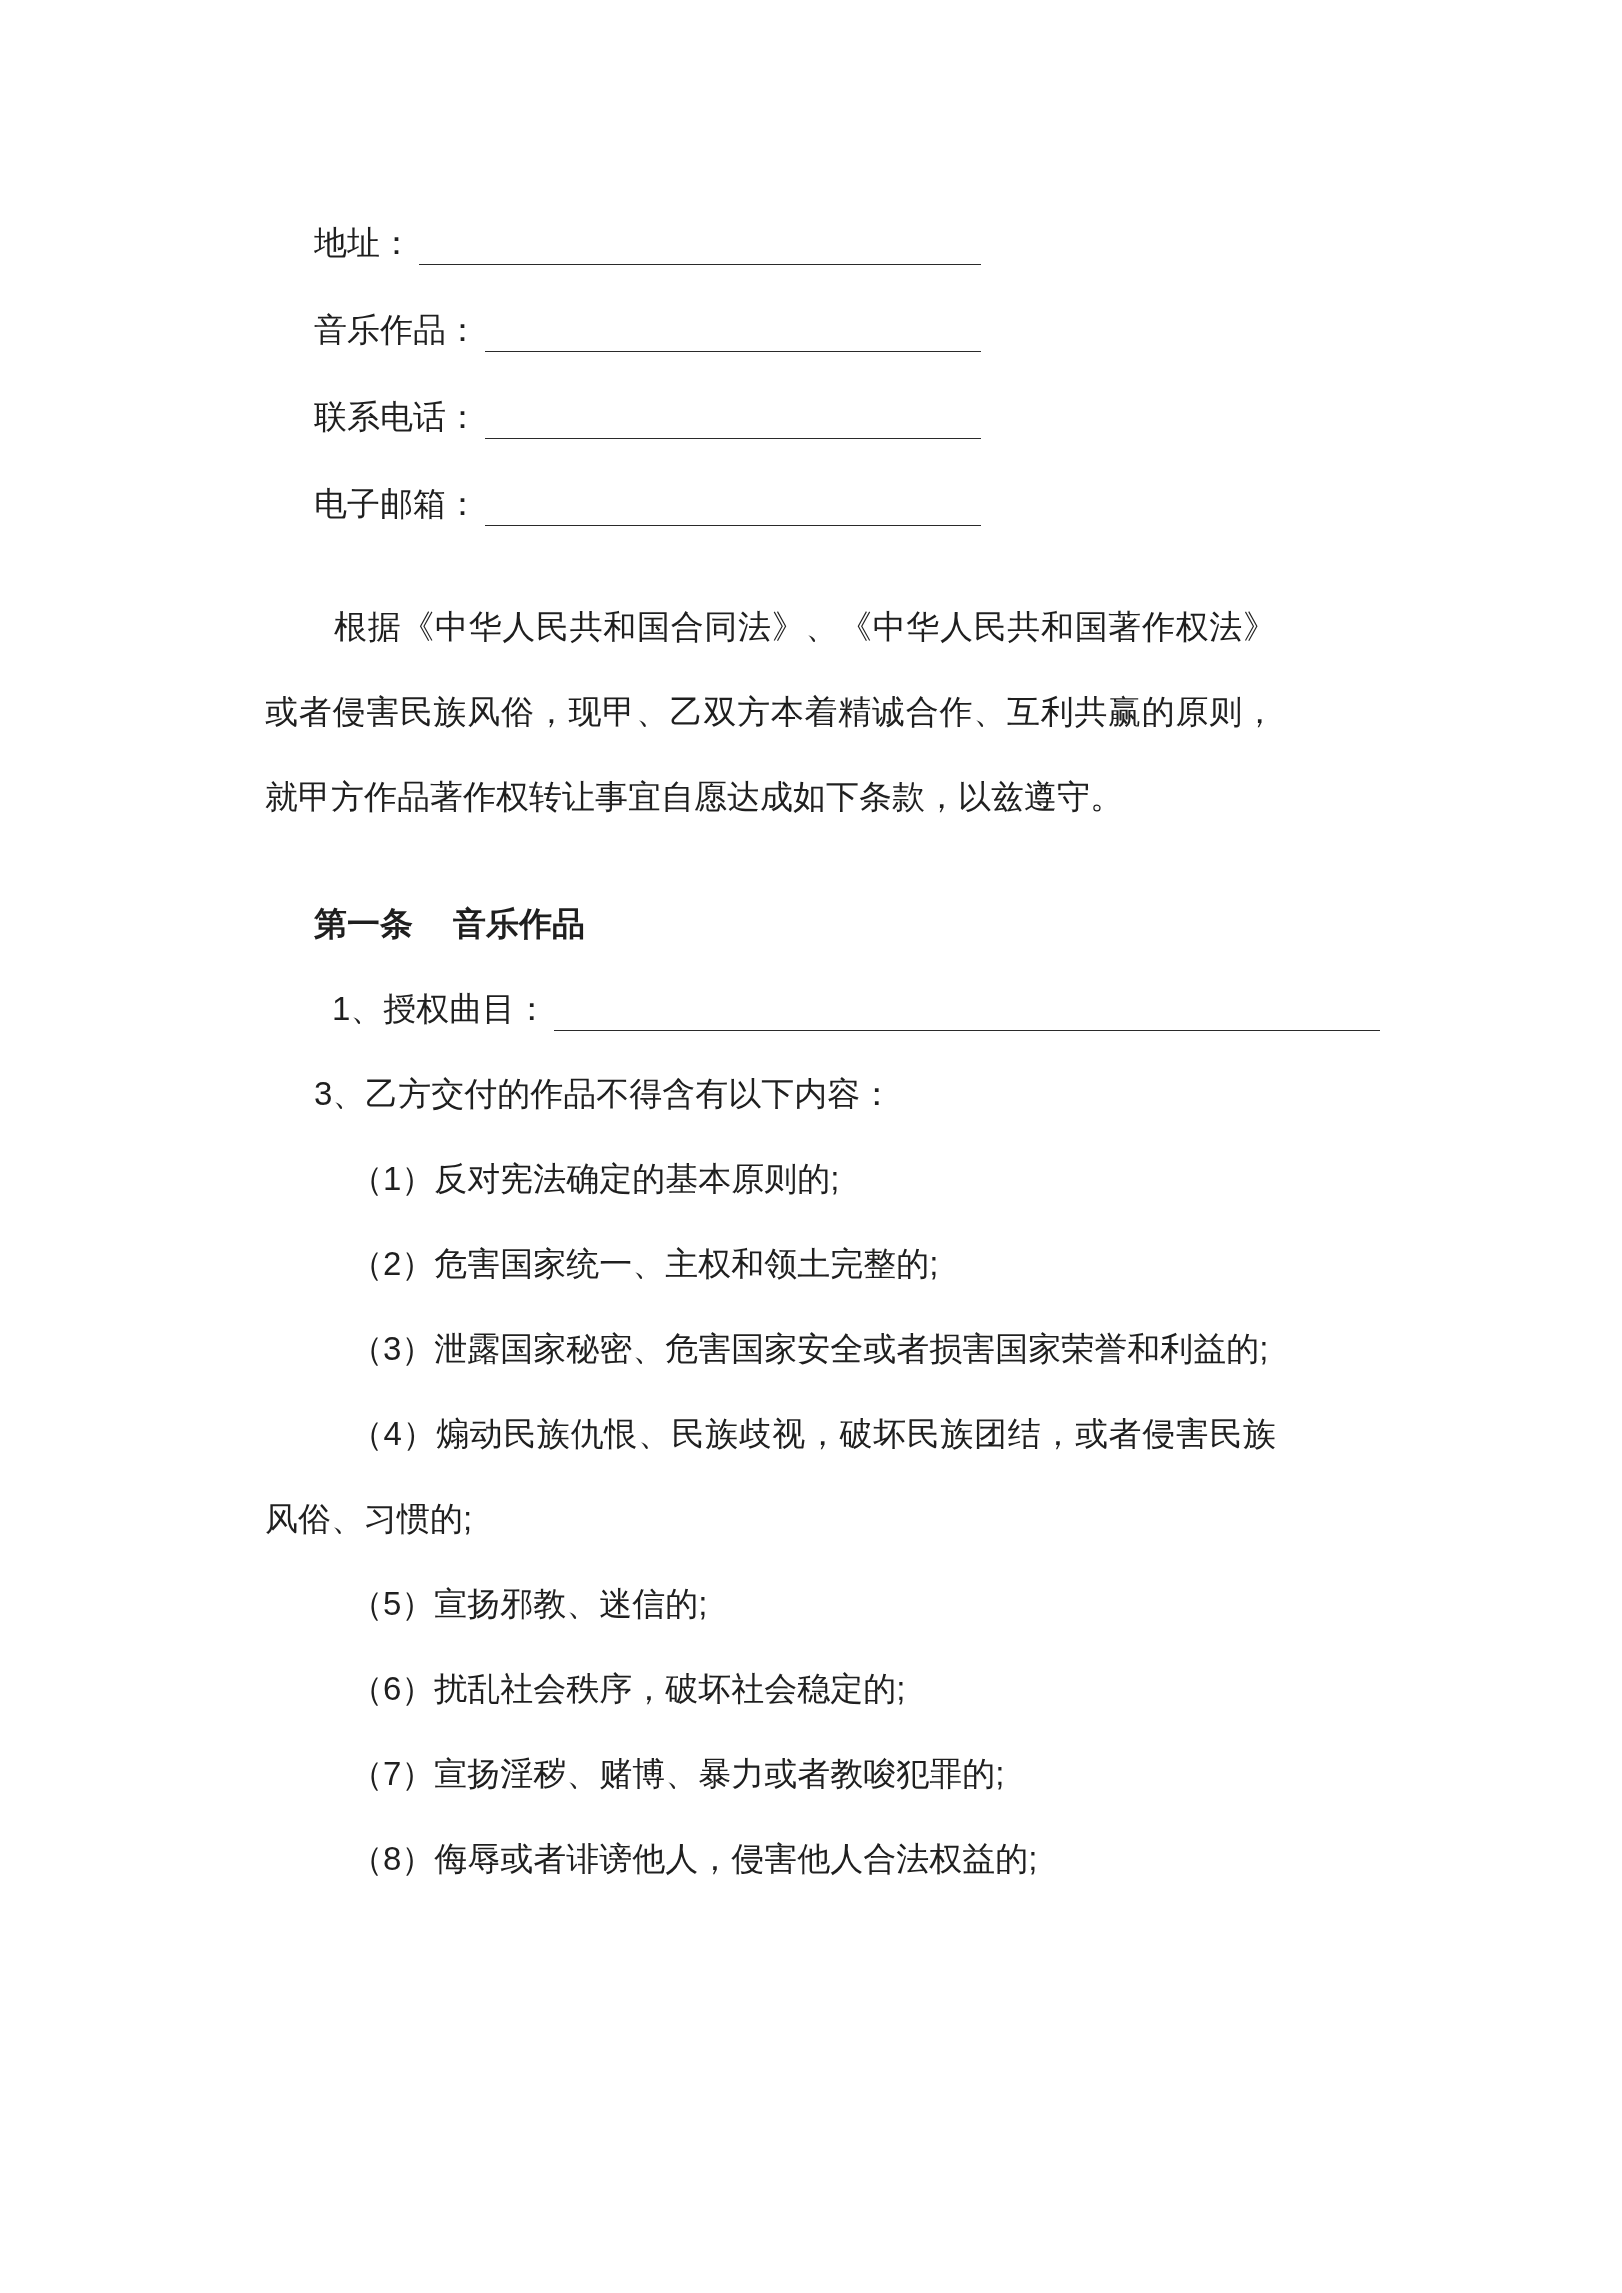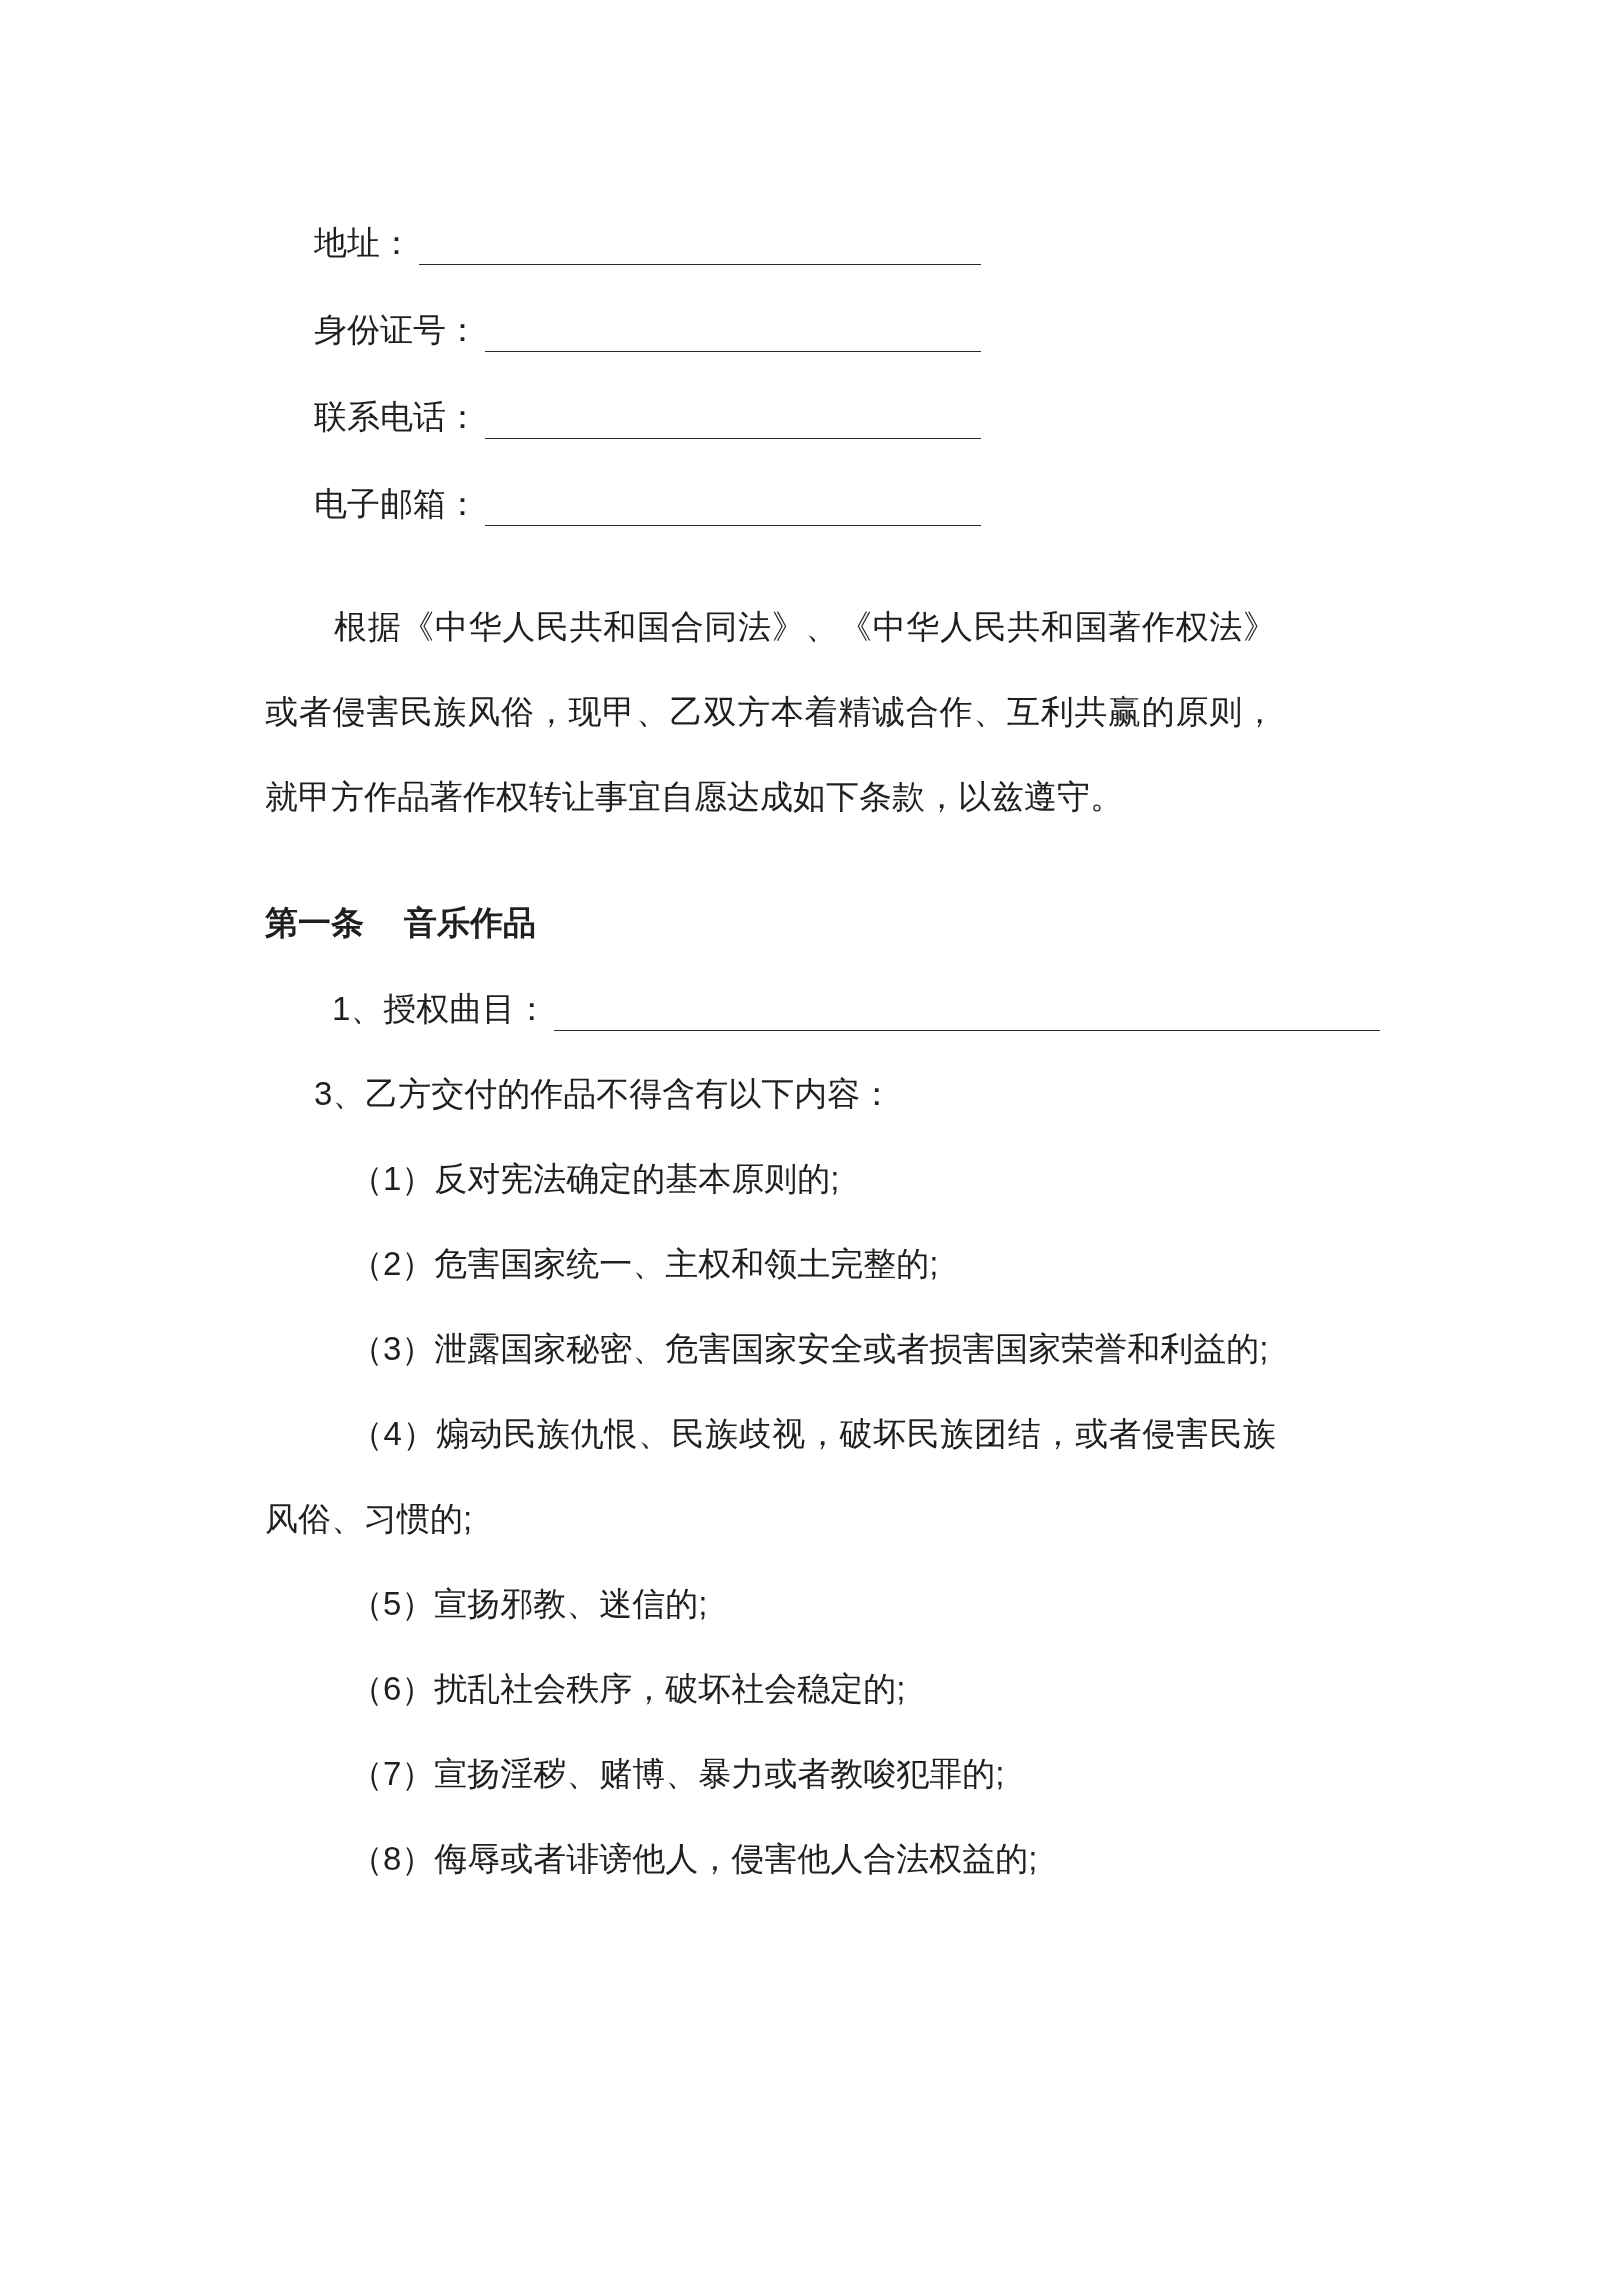--- a/index.html
+++ b/index.html
@@ -37,22 +37,22 @@
   }
   
   .intro {
     margin-top: 36px;
     text-indent: 69px;
     text-align: justify;
   }
   
   .heading {
     margin-top: 42px;
+    margin-left: 49px;
     font-weight: 700;
-    font-family: Liberation Serif, serif;
   }
   .heading .title { margin-left: 40px; }
   
   .item-row {
     display: flex;
     align-items: flex-start;
     height: 85px;
     margin-left: 49px;
     width: 1066px;
   }
@@ -70,21 +70,21 @@
 <body>
 
 <div class="page">
 
   <section>
     <div class="form-row">
       <span class="label">地址：</span>
       <span class="blank"></span>
     </div>
     <div class="form-row">
-      <span class="label">身份证号：</span>
+      <span class="label">音乐作品：</span>
       <span class="blank"></span>
     </div>
     <div class="form-row">
       <span class="label">联系电话：</span>
       <span class="blank"></span>
     </div>
     <div class="form-row">
       <span class="label">电子邮箱：</span>
       <span class="blank"></span>
     </div>

